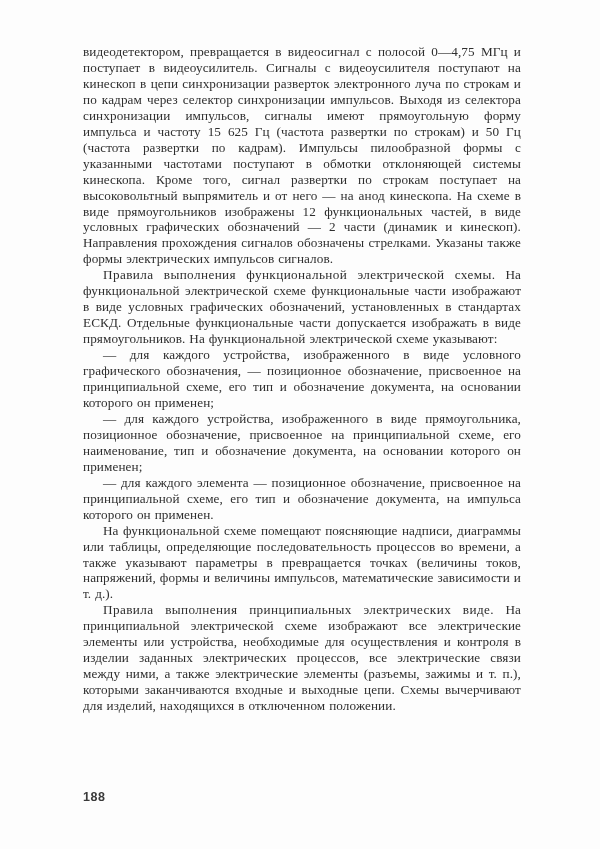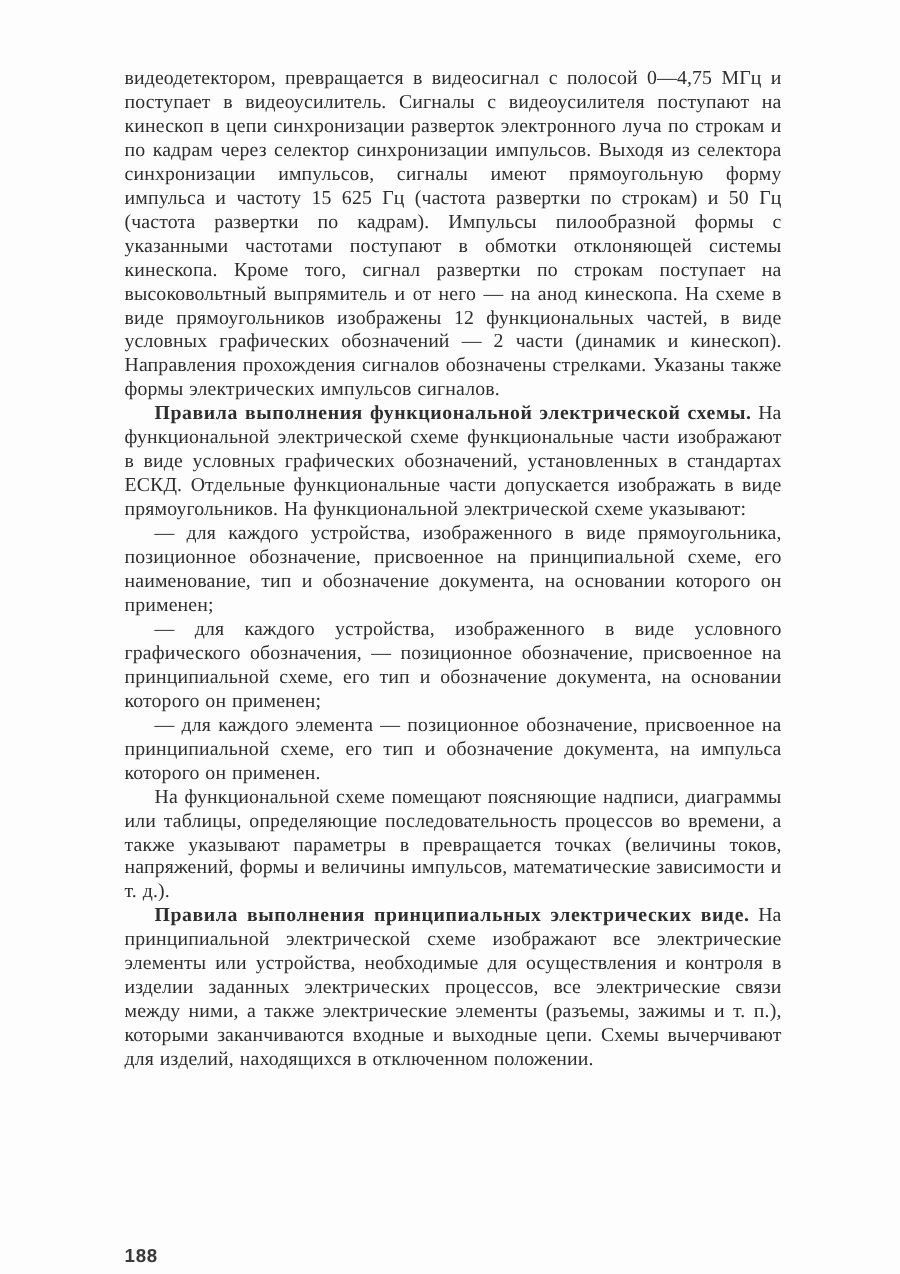--- a/index.html
+++ b/index.html
@@ -37,50 +37,50 @@
   }
   .para {
     margin: 0;
     padding: 0;
     text-indent: 20px;
   }
   .para.no-indent {
     text-indent: 0;
   }
   .lead-heading {
-    font-weight: bold;
+    font-weight: normal;
     letter-spacing: 0.4px;
   }
   .page-number {
     position: absolute;
     left: 83px;
-    top: 830px;
+    top: 790px;
     font-family: "Liberation Sans", sans-serif;
     font-size: 12.5px;
     font-weight: bold;
     color: #3a3a3a;
     letter-spacing: 0.5px;
   }
 </style>
 </head>
 <body>
 
 <div class="page">
 
   <div class="text-block">
 
     <p class="para no-indent">видеодетектором, превращается в видеосигнал с полосой 0—4,75 МГц и поступает в видеоусилитель. Сигналы с видеоусилителя поступают на кинескоп в цепи синхронизации разверток электронного луча по строкам и по кадрам через селектор синхронизации импульсов. Выходя из селектора синхронизации импульсов, сигналы имеют прямоугольную форму импульса и частоту 15 625 Гц (частота развертки по строкам) и 50 Гц (частота развертки по кадрам). Импульсы пилообразной формы с указанными частотами поступают в обмотки отклоняющей системы кинескопа. Кроме того, сигнал развертки по строкам поступает на высоковольтный выпрямитель и от него — на анод кинескопа. На схеме в виде прямоугольников изображены 12 функциональных частей, в виде условных графических обозначений — 2 части (динамик и кинескоп). Направления прохождения сигналов обозначены стрелками. Указаны также формы электрических импульсов сигналов.</p>
 
     <p class="para"><b class="lead-heading">Правила выполнения функциональной электрической схемы.</b>
       <span>На функциональной электрической схеме функциональные части изображают в виде условных графических обозначений, установленных в стандартах ЕСКД. Отдельные функциональные части допускается изображать в виде прямоугольников. На функциональной электрической схеме указывают:</span></p>
 
 
+    <p class="para">— для каждого устройства, изображенного в виде условного графического обозначения, — позиционное обозначение, присвоенное на принципиальной схеме, его тип и обозначение документа, на основании которого он применен;</p>
+
     <p class="para">— для каждого устройства, изображенного в виде прямоугольника, позиционное обозначение, присвоенное на принципиальной схеме, его наименование, тип и обозначение документа, на основании которого он применен;</p>
-
-    <p class="para">— для каждого устройства, изображенного в виде условного графического обозначения, — позиционное обозначение, присвоенное на принципиальной схеме, его тип и обозначение документа, на основании которого он применен;</p>
 
     <p class="para">— для каждого элемента — позиционное обозначение, присвоенное на принципиальной схеме, его тип и обозначение документа, на импульса которого он применен.</p>
 
     <p class="para">На функциональной схеме помещают поясняющие надписи, диаграммы или таблицы, определяющие последовательность процессов во времени, а также указывают параметры в превращается точках (величины токов, напряжений, формы и величины импульсов, математические зависимости и т. д.).</p>
 
     <p class="para"><b class="lead-heading">Правила выполнения принципиальных электрических виде.</b>
       <span>На принципиальной электрической схеме изображают все электрические элементы или устройства, необходимые для осуществления и контроля в изделии заданных электрических процессов, все электрические связи между ними, а также электрические элементы (разъемы, зажимы и т. п.), которыми заканчиваются входные и выходные цепи. Схемы вычерчивают для изделий, находящихся в отключенном положении.</span></p>
 
   </div>
 

